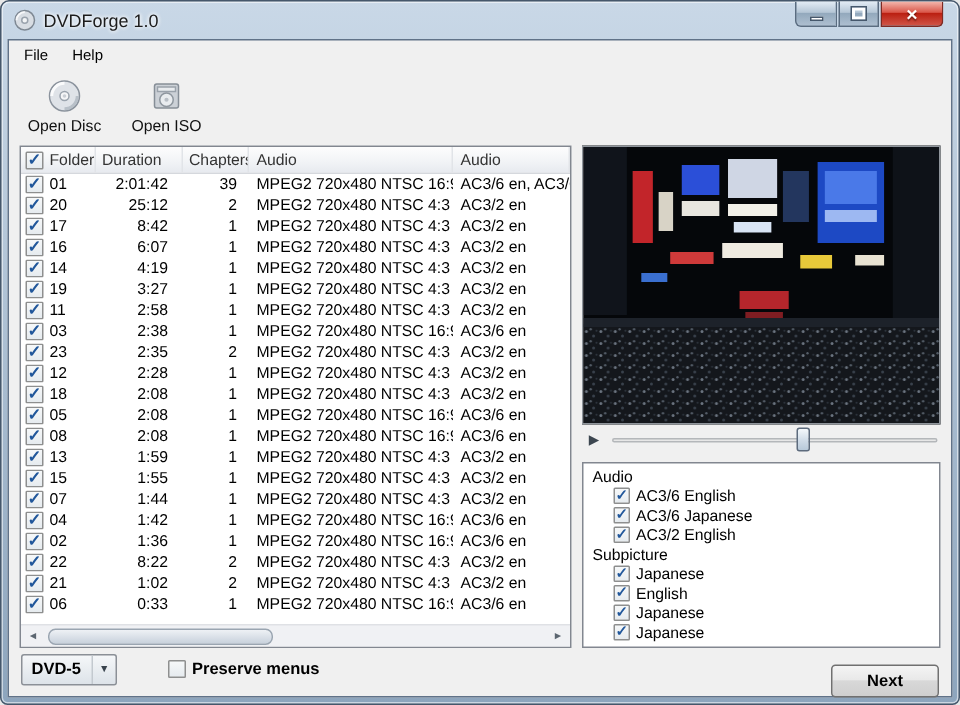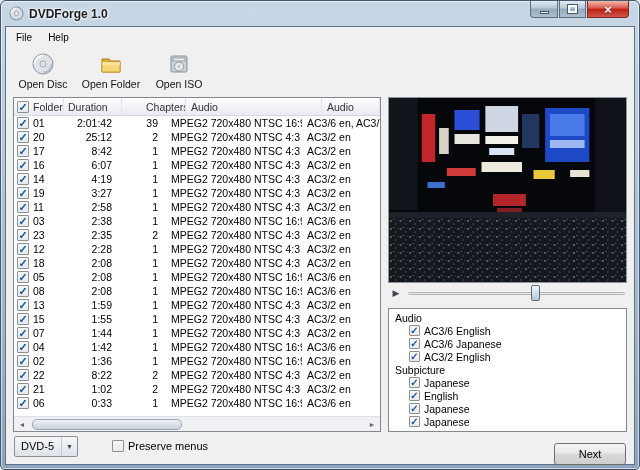--- a/index.html
+++ b/index.html
@@ -5,21 +5,21 @@
   html,body{margin:0;padding:0;background:#e8e8e8;font-family:"Liberation Sans",sans-serif;}
   *{box-sizing:border-box;}
 
   .window{position:relative;width:640px;height:470px;margin:0;border:1px solid #45576b;
     border-radius:6px 6px 5px 5px;background:linear-gradient(#c9d8e7,#8da5bd);
     box-shadow:inset 0 0 0 1px rgba(255,255,255,.55);display:flex;flex-direction:column;padding:0 4px 4px;}
 
   
   .titlebar{height:25px;display:flex;align-items:center;padding:0 4px;flex:0 0 auto;}
   .app-icon{width:15px;height:15px;margin-right:5px;flex:0 0 auto;}
-  .title-text{font-size:12px;color:#1c1c1c;text-shadow:0 0 3px #fff,0 0 3px #fff;font-weight:bold;}
+  .title-text{font-size:12px;color:#1c1c1c;text-shadow:0 0 3px #fff,0 0 3px #fff;}
   .win-controls{position:absolute;top:0;right:10px;display:flex;gap:1px;}
   .win-btn{height:17px;border:1px solid #5a6c80;border-top:none;display:flex;align-items:center;justify-content:center;
     background:linear-gradient(#e3ecf5,#b5c6d6 45%,#93a9bd 50%,#aebfd0);cursor:pointer;}
   .win-btn.min{width:28px;border-radius:0 0 0 4px;}
   .win-btn.max{width:27px;}
   .win-btn.close{width:42px;border-radius:0 0 4px 0;border-color:#7c2a24;
     background:linear-gradient(#f3b8ae,#d9574a 45%,#bb2012 50%,#d05548);color:#fff;}
   .glyph-min{display:block;width:9px;height:3px;background:#fff;border:1px solid #46586c;margin-top:6px;}
   .glyph-max{display:block;width:9px;height:8px;border:2px solid #fff;outline:1px solid #46586c;background:transparent;}
   .glyph-close{font-size:13px;font-weight:bold;line-height:15px;text-shadow:0 1px 1px rgba(0,0,0,.4);}
@@ -76,21 +76,21 @@
   .seek-thumb{position:absolute;top:1px;width:9px;height:16px;border:1px solid #5d6b7d;border-radius:2px;
     background:linear-gradient(#f4f8fb,#cfdbe7 55%,#b8c9d9);}
 
   .stream-box{flex:1;margin-top:5px;border:1px solid #828790;background:#fff;overflow:hidden;padding:2px 0;min-height:0;
     font-size:10.5px;color:#000;}
   .group-label{height:13px;display:flex;align-items:center;padding-left:6px;}
   .opt-row{height:13px;display:flex;align-items:center;gap:4px;padding-left:20px;}
   .opt-row .cb{width:11px;height:11px;font-size:10px;}
 
   
-  .footer{height:32px;flex:0 0 auto;display:flex;align-items:center;padding:0 8px 4px;gap:10px;}
+  .footer{height:32px;flex:0 0 auto;display:flex;align-items:center;padding:0 8px 4px;gap:10px;font-weight:bold;}
   .combo{width:64px;height:21px;display:flex;align-items:center;border:1px solid #8b9097;border-radius:2px;
     background:linear-gradient(#f5f7f9,#dde3e9);cursor:pointer;font-size:11px;}
   .combo-text{flex:1;padding-left:6px;overflow:hidden;white-space:nowrap;}
   .combo-arrow{width:16px;height:100%;display:flex;align-items:center;justify-content:center;font-size:7px;color:#39434d;
     border-left:1px solid #c3c9cf;}
   .preserve-wrap{display:flex;align-items:center;gap:4px;font-size:11px;color:#000;margin-left:24px;}
   .spacer{flex:1;}
   .next-btn{width:72px;height:22px;border:1px solid #707070;border-radius:3px;font-size:11px;color:#000;
     background:linear-gradient(#f4f4f4,#e9e9e9 45%,#d8d8d8 50%,#cfcfcf);cursor:pointer;
     display:flex;align-items:center;justify-content:center;margin-top:16px;}
@@ -133,47 +133,39 @@
           <circle cx="12" cy="12" r="10" fill="#dfe3e8" stroke="#8b939d"></circle>
           <path d="M3.5 12 A8.5 8.5 0 0 1 12 3.5" fill="none" stroke="#ffffff" stroke-width="2" opacity="0.85"></path>
           <path d="M20.5 12 A8.5 8.5 0 0 1 12 20.5" fill="none" stroke="#aeb6bf" stroke-width="2" opacity="0.8"></path>
           <circle cx="12" cy="12" r="3" fill="#f4f5f7" stroke="#9aa3ad"></circle>
           <circle cx="12" cy="12" r="1.2" fill="#c9ced4"></circle>
         </svg>
         <span>Open Disc</span>
       </div>
       <div class="tool-btn">
         <svg class="tool-icon" viewBox="0 0 24 24">
-          <path d="M3 7 h7 l2 2 h9 v11 h-18 z" fill="#e8b13f" stroke="#a8791e"></path>
-          <path d="M3 10 h18 v10 h-18 z" fill="#f7d678" stroke="#c79a35"></path>
-          <path d="M3 10 h18 v3 h-18 z" fill="#fbe7a9" opacity="0.8"></path>
-        </svg>
-        <span>Open Folder</span>
-      </div>
-      <div class="tool-btn">
-        <svg class="tool-icon" viewBox="0 0 24 24">
           <rect x="4" y="4" width="16" height="16" rx="1.5" fill="#ccd1d7" stroke="#868e97"></rect>
           <rect x="6" y="6" width="12" height="3" fill="#e8ebee" stroke="#9aa2ab"></rect>
           <circle cx="12" cy="14.5" r="4.5" fill="#e9ecef" stroke="#8f979f"></circle>
           <circle cx="12" cy="14.5" r="1.4" fill="#b9bfc6"></circle>
         </svg>
         <span>Open ISO</span>
       </div>
     </div>
 
     <div class="content">
 
       <div class="title-table">
         <div class="thead">
           <div class="hcell col-title">
             <span class="cb">✓</span>
             <span>Folder</span>
           </div>
           <div class="hcell col-dur" style="justify-content:flex-start;padding-left:4px;">Duration</div>
-          <div class="hcell col-chap" style="justify-content:flex-start;padding-left:4px;margin-left:20px;">Chapters</div>
+          <div class="hcell col-chap" style="justify-content:flex-start;padding-left:4px;">Chapters</div>
           <div class="hcell col-video">Audio</div>
           <div class="hcell col-audio">Audio</div>
         </div>
         <div class="tbody">
             <div class="trow">
               <div class="cell col-title">
                 <span class="cb">✓</span>
                 <span class="tlabel">01</span>
               </div>
               <div class="cell col-dur">2:01:42</div>

